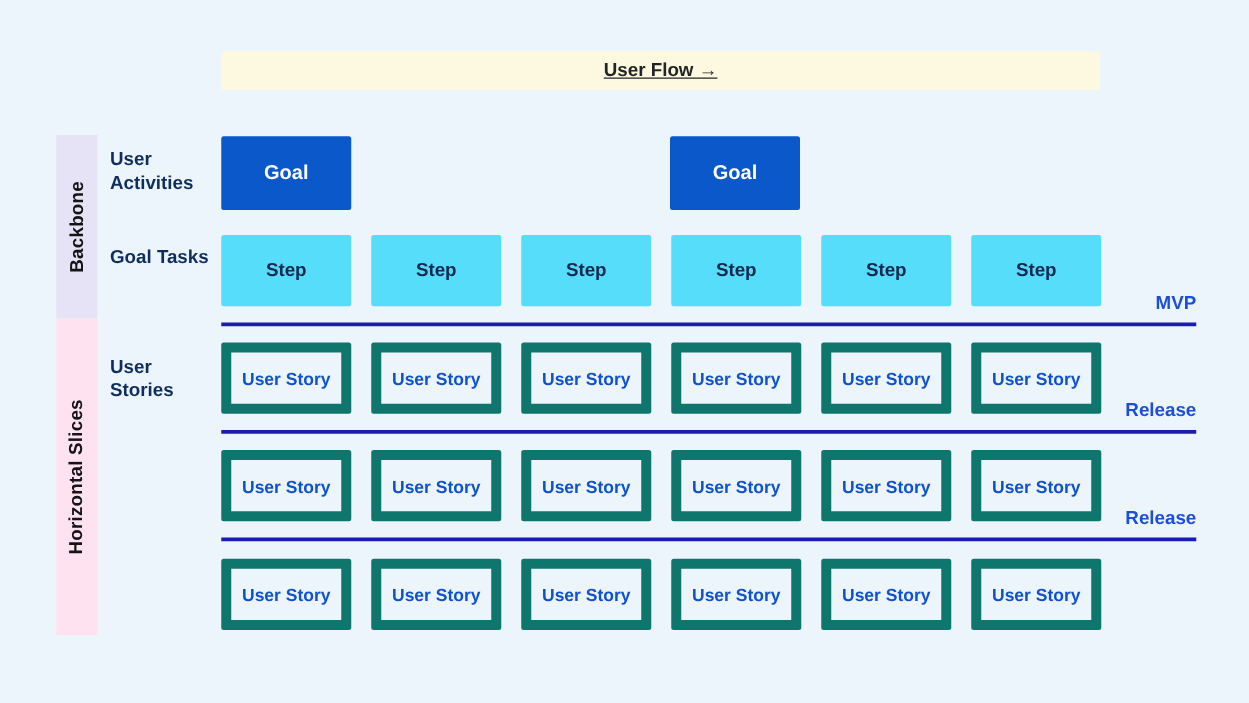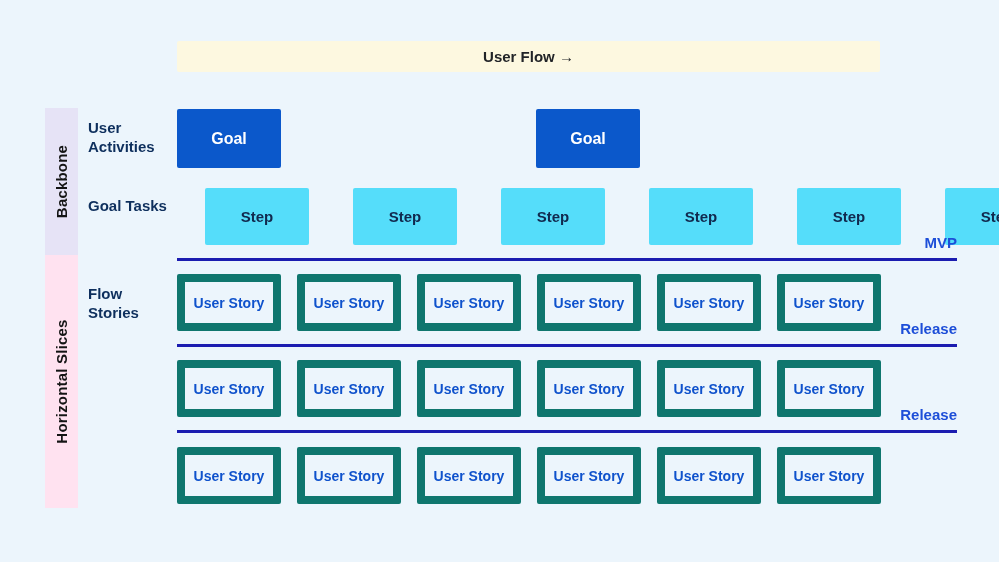--- a/index.html
+++ b/index.html
@@ -12,20 +12,21 @@
   }
   .abs { position: absolute; }
 
   
   .userflow-bar {
     left: 177px; top: 41px; width: 703px; height: 31px;
     background: #fdf8e0;
     display: flex; align-items: center; justify-content: center;
     font-size: 15px; font-weight: bold; color: #222428;
     border-radius: 2px;
+    text-decoration: underline;
   }
 
   
   .strip {
     left: 45px; width: 33px;
     display: flex; align-items: center; justify-content: center;
   }
   .strip-backbone { top: 108px; height: 147px; background: #e6e3f6; }
   .strip-slices   { top: 255px; height: 253px; background: #ffe2f0; }
   .strip span {
@@ -64,21 +65,21 @@
     flex: none;
   }
   .goal-card {
     background: #0b58cb; color: #ffffff;
     font-size: 16px; font-weight: bold;
   }
   .goal-card.goal-2 { position: absolute; left: 359px; }
   .goal-wrap { position: relative; }
   .step-card {
     background: #55ddfa; color: #11294e;
-    font-size: 15px; font-weight: bold; margin-left: 28px;
+    font-size: 15px; font-weight: bold;
   }
   .story-card {
     background: transparent;
     border: 8px solid #0f766e;
     color: #0f52cc;
     font-size: 14px; font-weight: bold;
   }
 
   
   .divider {
@@ -106,21 +107,21 @@
 
 <div class="abs strip strip-backbone">
   <span>Backbone</span>
 </div>
 <div class="abs strip strip-slices">
   <span>Horizontal Slices</span>
 </div>
 
 <div class="abs row-label row-label-activities">User Activities</div>
 <div class="abs row-label row-label-tasks">Goal Tasks</div>
-<div class="abs row-label row-label-stories">Flow Stories</div>
+<div class="abs row-label row-label-stories">User Stories</div>
 
 <div class="abs card-row goal-row goal-wrap">
   <div class="card goal-card">Goal</div>
   <div class="card goal-card goal-2">Goal</div>
 </div>
 
 <div class="abs card-row step-row">
   <div class="card step-card">Step</div>
   <div class="card step-card">Step</div>
   <div class="card step-card">Step</div>

